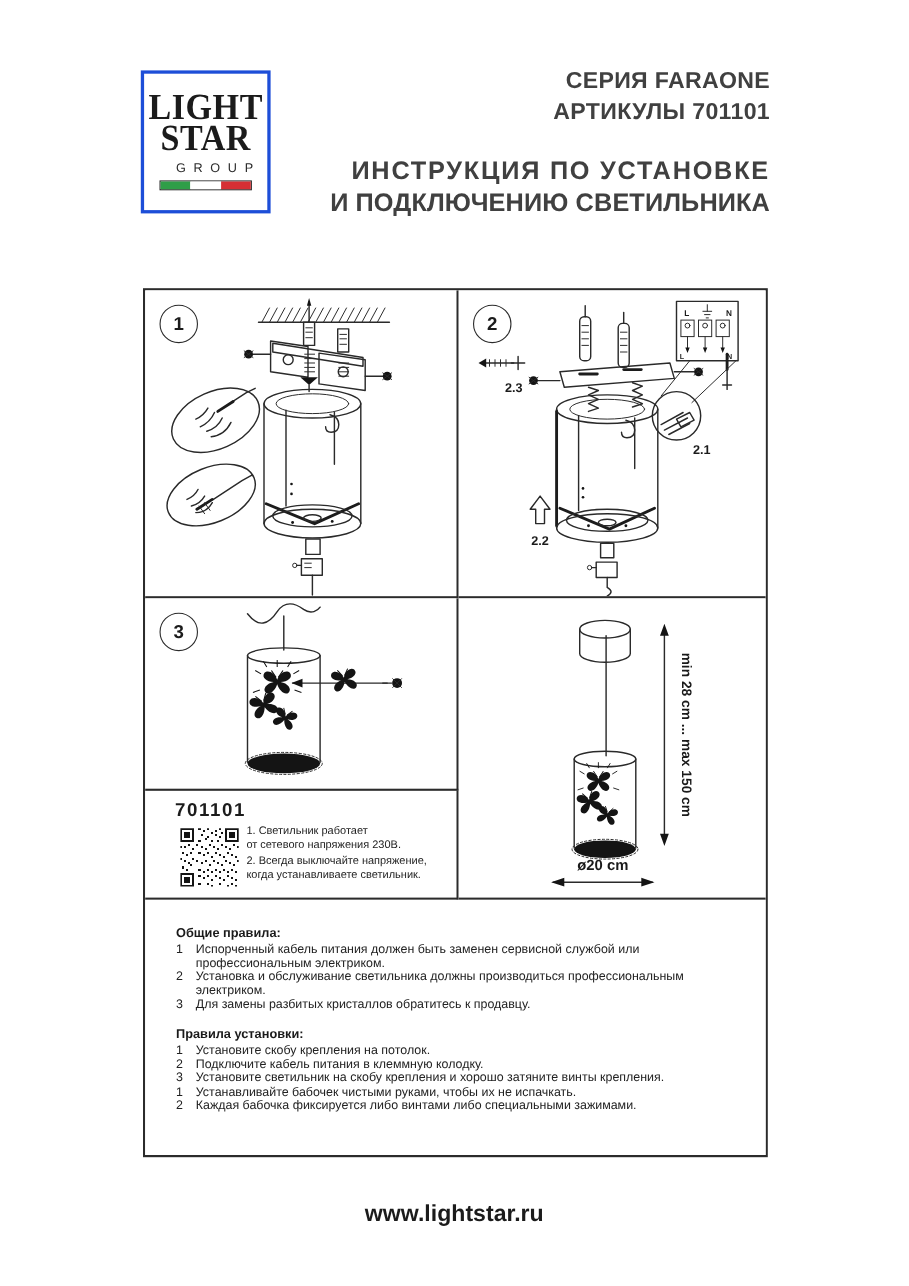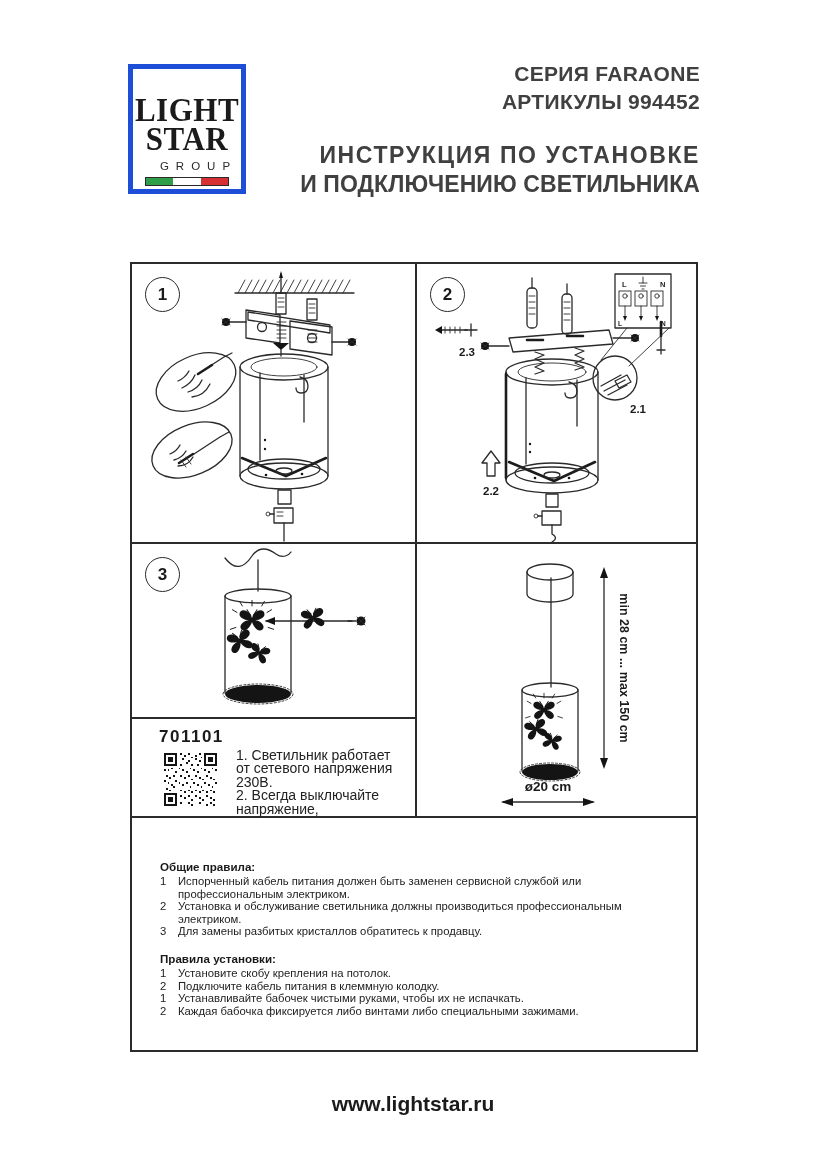--- a/index.html
+++ b/index.html
@@ -3,22 +3,22 @@
 <meta charset="utf-8">
 <style>
   html,body { margin:0; padding:0; background:#ffffff; }
   body { width:826px; height:1169px; position:relative; overflow:hidden;
          font-family:"Liberation Sans", sans-serif; color:#1a1a1a;
          -webkit-font-smoothing:antialiased; }
   * { box-sizing:border-box; }
 
   
   .logo-box { position:absolute; left:128px; top:64px; width:118px; height:130px;
-              border:5px solid #1d4ed8; background:#fff; display:flex; flex-direction:column;
-              align-items:center; padding-top:27px; }
+              border:3px solid #1d4ed8; background:#fff; display:flex; flex-direction:column;
+              align-items:center; padding-top:16px; }
   .logo-word { font-family:"Liberation Serif", serif; font-weight:bold; font-size:31px;
                line-height:0.92; letter-spacing:0.5px; color:#1b1b1b; transform:scaleY(1.08); }
   .logo-group { font-size:11.5px; letter-spacing:7px; padding-left:7px; margin-top:7px;
                 color:#2a2a2a; font-weight:400;margin-left:16px; }
   .logo-flag { width:84px; height:9px; margin-top:5px; border:1px solid #2a2a2a; display:flex; }
   .logo-flag .seg { flex:1; }
   .seg-green { background:#2f9e48; }
   .seg-white { background:#ffffff; }
   .seg-red   { background:#d62f34; }
 
@@ -48,25 +48,25 @@
   .st  { fill:none; stroke:#2a2a2a; stroke-width:1.3; stroke-linecap:round; stroke-linejoin:round; }
   .stt { fill:none; stroke:#2a2a2a; stroke-width:0.9; stroke-linecap:round; }
   .bold-edge { fill:none; stroke:#1c1c1c; stroke-width:2.6; stroke-linecap:round; }
   .fl  { fill:#141414; stroke:none; }
   .lb  { fill:#1a1a1a; stroke:none; font-family:"Liberation Sans", sans-serif; font-weight:bold; }
 
   
   .article-num { position:absolute; left:27px; top:8px; font-size:17px; font-weight:bold;
                  letter-spacing:1.5px; color:#1b1b1b; }
   .qr-wrap { position:absolute; left:32px; top:34px; width:53px; height:53px; }
-  .warnings { position:absolute; left:104px; top:30px; font-size:14px; line-height:13.4px; color:#222; }
+  .warnings { position:absolute; left:92px; top:30px; font-size:10px; line-height:13.4px; color:#222; }
 
   
   .light-source { font-weight:bold; font-size:11.6px; margin-bottom:15px; }
-  .rule-heading { font-weight:bold; font-size:11.6px; margin:26px 0 2px 0; }
+  .rule-heading { font-weight:bold; font-size:11.6px; margin:8px 0 2px 0; }
   .rule-item { font-size:11.3px; line-height:12.6px; padding-left:18px; text-indent:-18px; color:#222; }
   .rule-item .num { display:inline-block; width:18px; text-indent:0; }
 
   
   .footer-url { position:absolute; left:0; right:0; top:1092px; text-align:center;
                 font-size:21px; font-weight:bold; color:#1b1b1b; }
 </style>
 </head>
 <body>
 
@@ -91,21 +91,21 @@
     <div class="logo-group">GROUP</div>
     <div class="logo-flag">
       <div class="seg seg-green"></div>
       <div class="seg seg-white"></div>
       <div class="seg seg-red"></div>
     </div>
   </div>
 
   <div class="header-text">
     <div class="header-series">СЕРИЯ FARAONE</div>
-    <div class="header-articles">АРТИКУЛЫ 994452</div>
+    <div class="header-articles">АРТИКУЛЫ 701101</div>
     <div class="header-title">
       <div class="t1">ИНСТРУКЦИЯ ПО УСТАНОВКЕ</div>
       <div class="t2">И ПОДКЛЮЧЕНИЮ СВЕТИЛЬНИКА</div>
     </div>
   </div>
 
   <div class="main-frame">
 
     <div class="panel p1">
       <div class="step-circle">1</div>
@@ -359,20 +359,21 @@
     <div class="panel pt">
 
       <div class="rule-heading">Общие правила:</div>
       <div class="rule-item"><span class="num">1</span><span>Испорченный кабель питания должен быть заменен сервисной службой или профессиональным электриком.</span></div>
       <div class="rule-item"><span class="num">2</span><span>Установка и обслуживание светильника должны производиться профессиональным электриком.</span></div>
       <div class="rule-item"><span class="num">3</span><span>Для замены разбитых кристаллов обратитесь к продавцу.</span></div>
 
       <div class="rule-heading" style="margin-top:14px">Правила установки:</div>
       <div class="rule-item"><span class="num">1</span><span>Установите скобу крепления на потолок.</span></div>
       <div class="rule-item"><span class="num">2</span><span>Подключите кабель питания в клеммную колодку.</span></div>
+      <div class="rule-item"><span class="num">3</span><span>Установите светильник на скобу крепления и хорошо затяните винты крепления.</span></div>
 
       <div class="rule-item"><span class="num">1</span><span>Устанавливайте бабочек чистыми руками, чтобы их не испачкать.</span></div>
       <div class="rule-item"><span class="num">2</span><span>Каждая бабочка фиксируется либо винтами либо специальными зажимами.</span></div>
     </div>
 
   </div>
 
   <div class="footer-url">www.lightstar.ru</div>
 
 </div>

